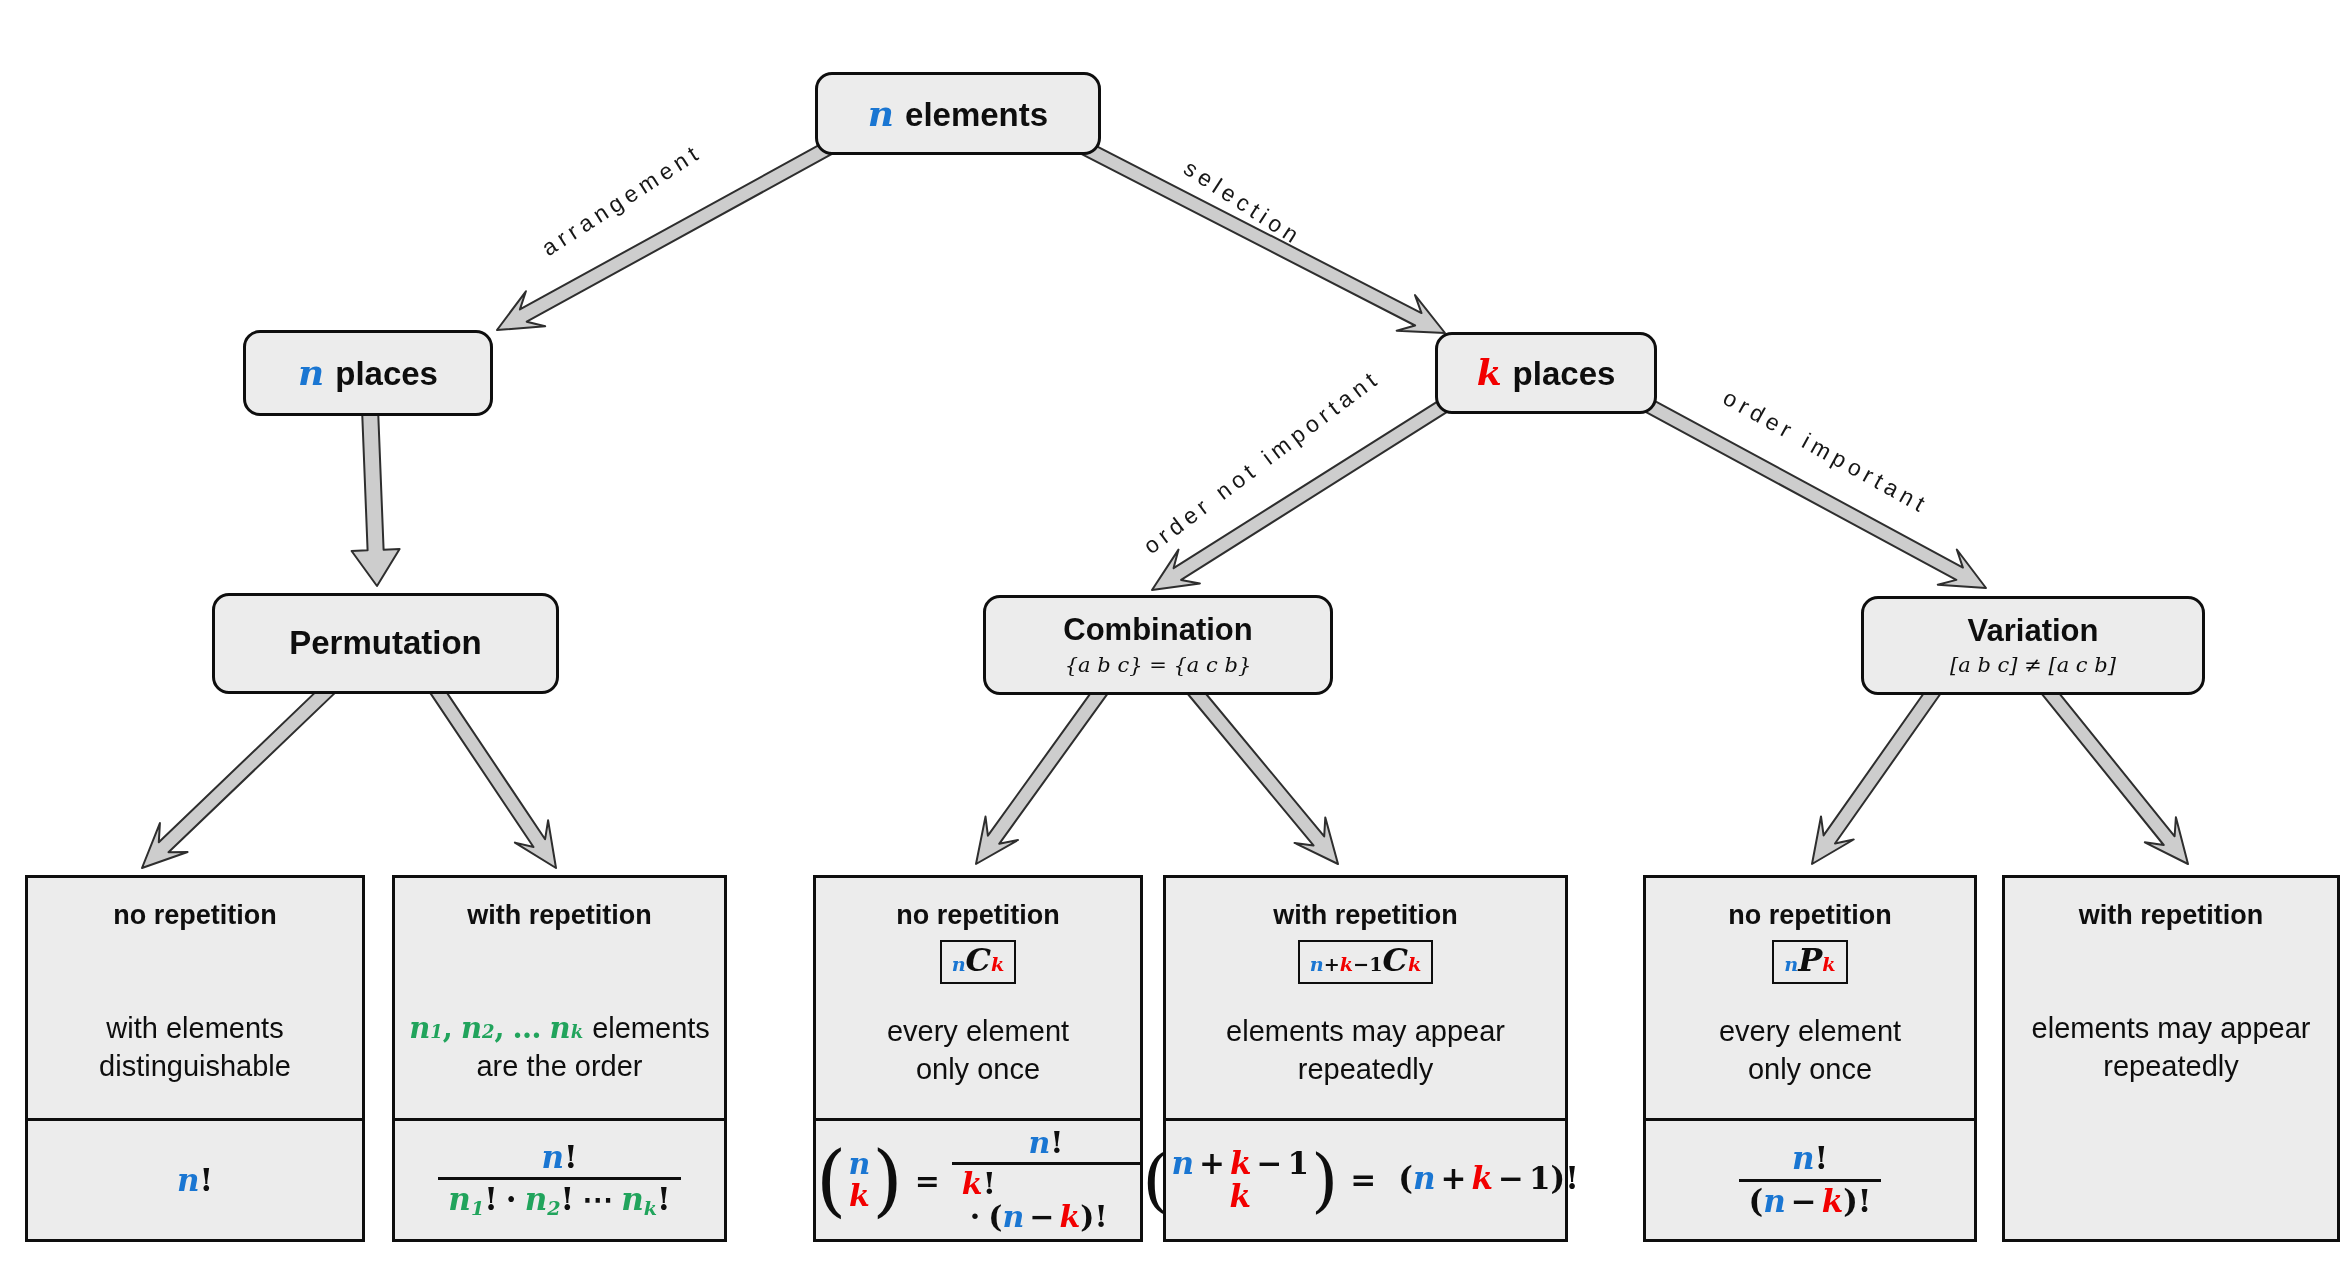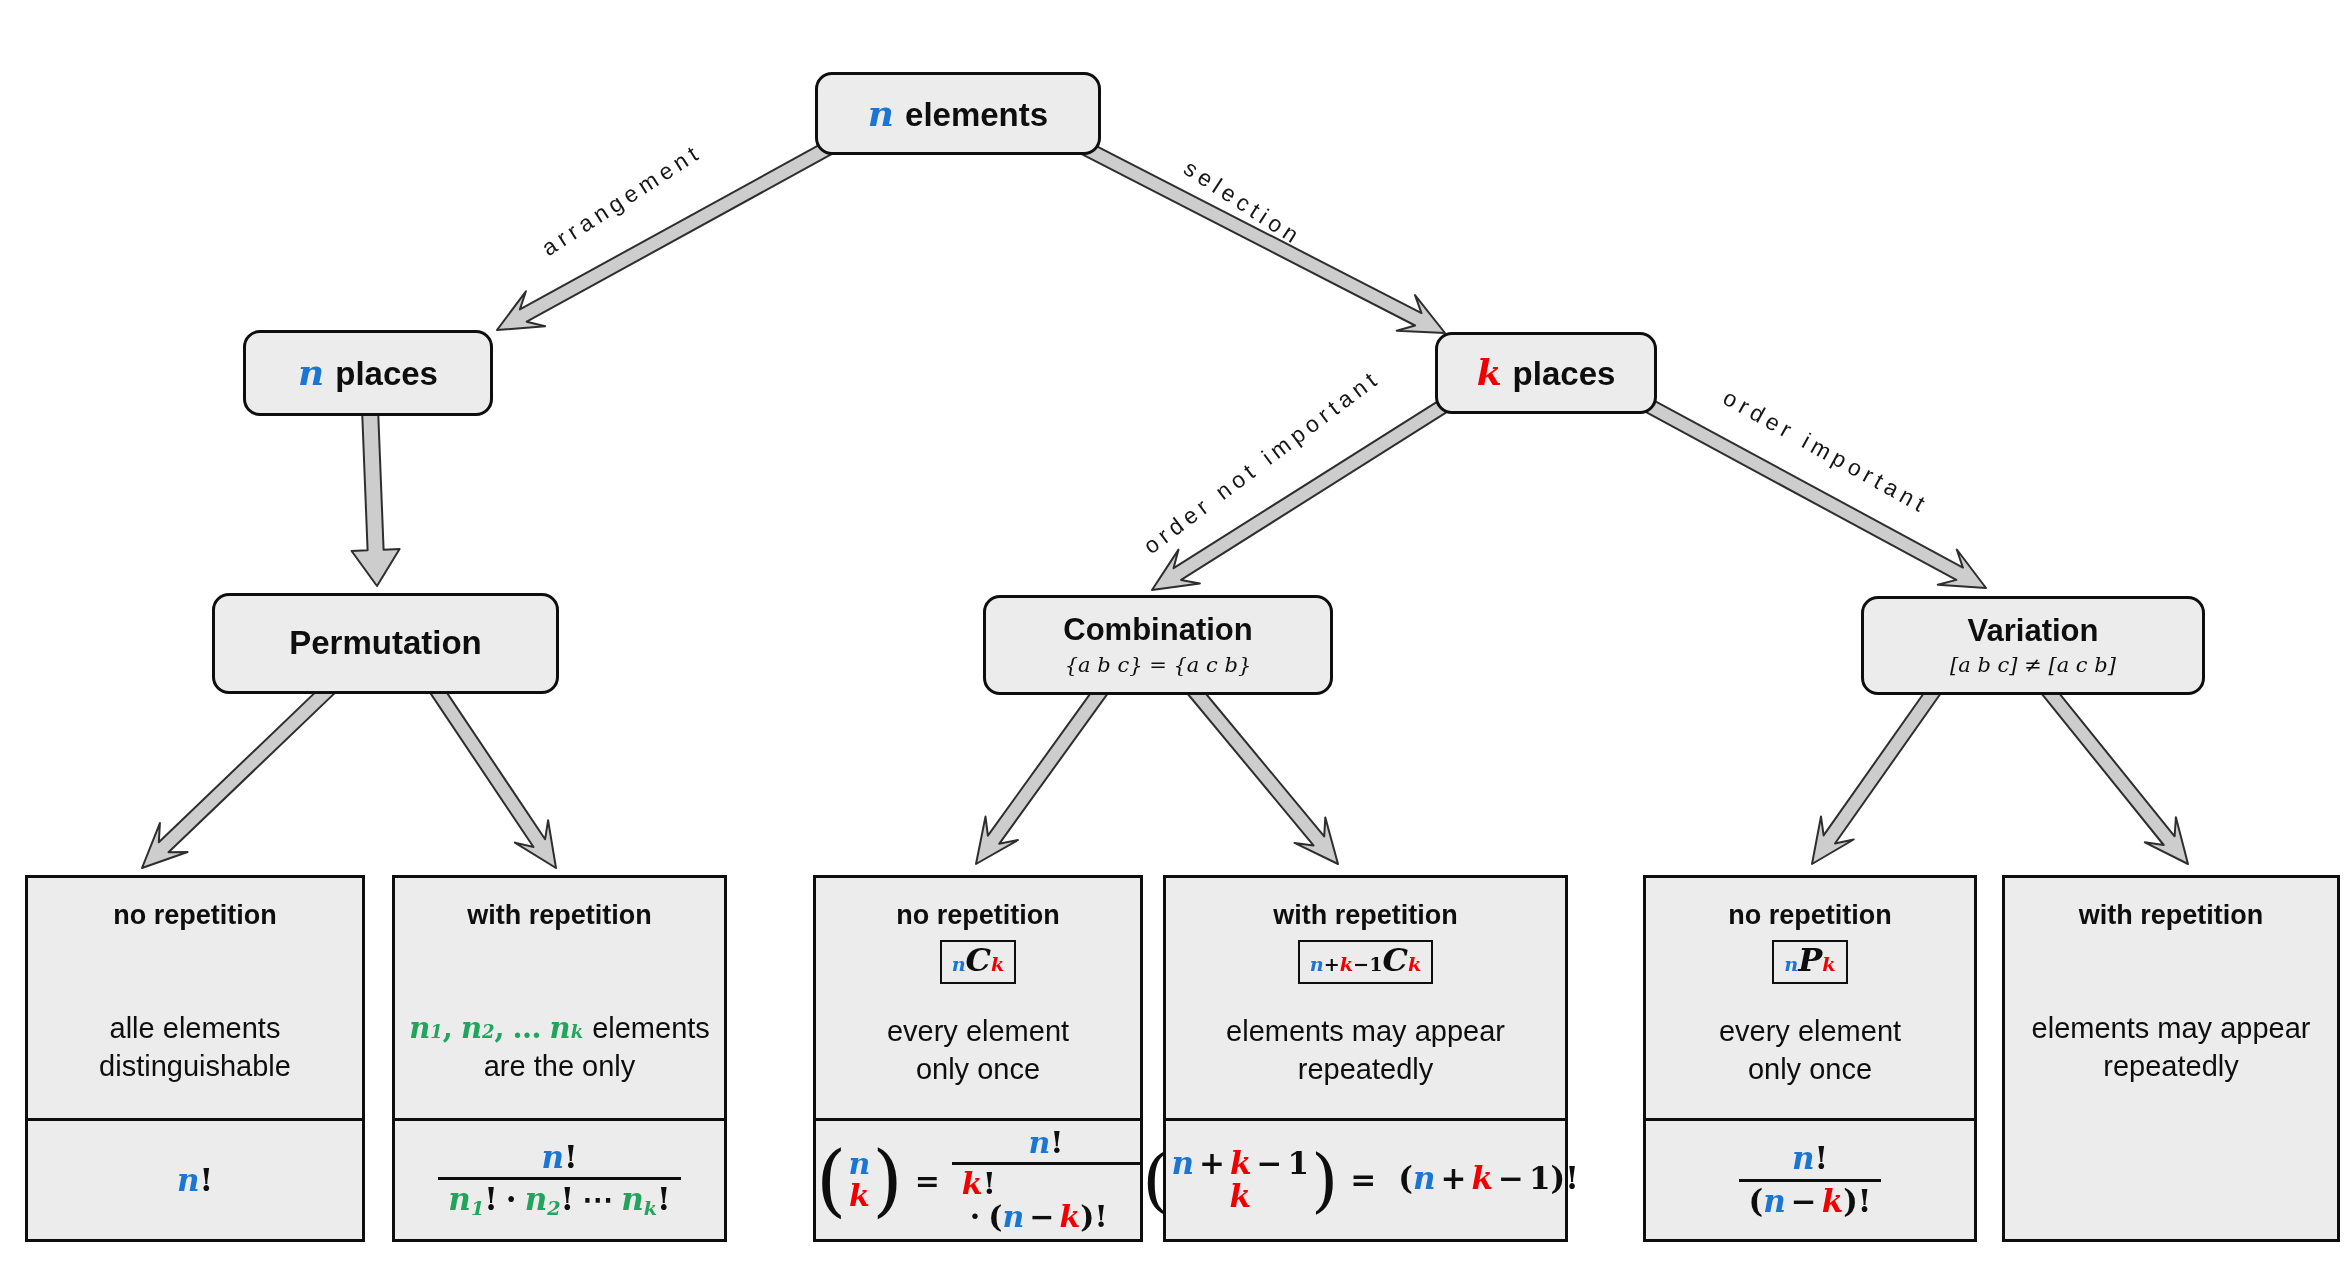--- a/index.html
+++ b/index.html
@@ -123,21 +123,21 @@
 
   <div class="node" style="left:1861px;top:596px;width:338px;height:93px;">
     <span style="font-size:31px;">Variation</span>
     <span class="subtitle">[a b c] ≠ [a c b]</span>
   </div>
 
   <div class="card" style="left:25px;top:875px;width:340px;height:367px;">
     <div class="top">
       <div class="hdr">no repetition</div>
       <div class="desc low">
-        <div>alle elements</div>
+        <div>with elements</div>
         <div>distinguishable</div>
       </div>
     </div>
     <div class="formula">
       <span><span class="mv blue">n</span><span class="op">!</span></span>
     </div>
   </div>
 
   <div class="card" style="left:392px;top:875px;width:335px;height:367px;">
     <div class="top">
@@ -148,21 +148,21 @@
             <span class="sb it green">1</span>
             <span class="op green cm">,</span>
             <span class="mv green">n</span>
             <span class="sb it green">2</span>
             <span class="op green cm">,</span>
             <span class="op green cm">…</span>
             <span class="mv green">n</span>
             <span class="sb it green">k</span>
             <span class="tail">elements</span>
         </div>
-        <div>are the only</div>
+        <div>are the order</div>
       </div>
     </div>
     <div class="formula">
       <span class="frac">
         <span class="num"><span class="mv blue">n</span><span class="op">!</span></span>
         <span class="den"><span class="mv green">n</span><span class="sb it green">1</span><span class="op">!</span><span class="op dot">·</span><span class="mv green">n</span><span class="sb it green">2</span><span class="op">!</span><span class="op dot">⋯</span><span class="mv green">n</span><span class="sb it green">k</span><span class="op">!</span></span>
       </span>
     </div>
   </div>
 

